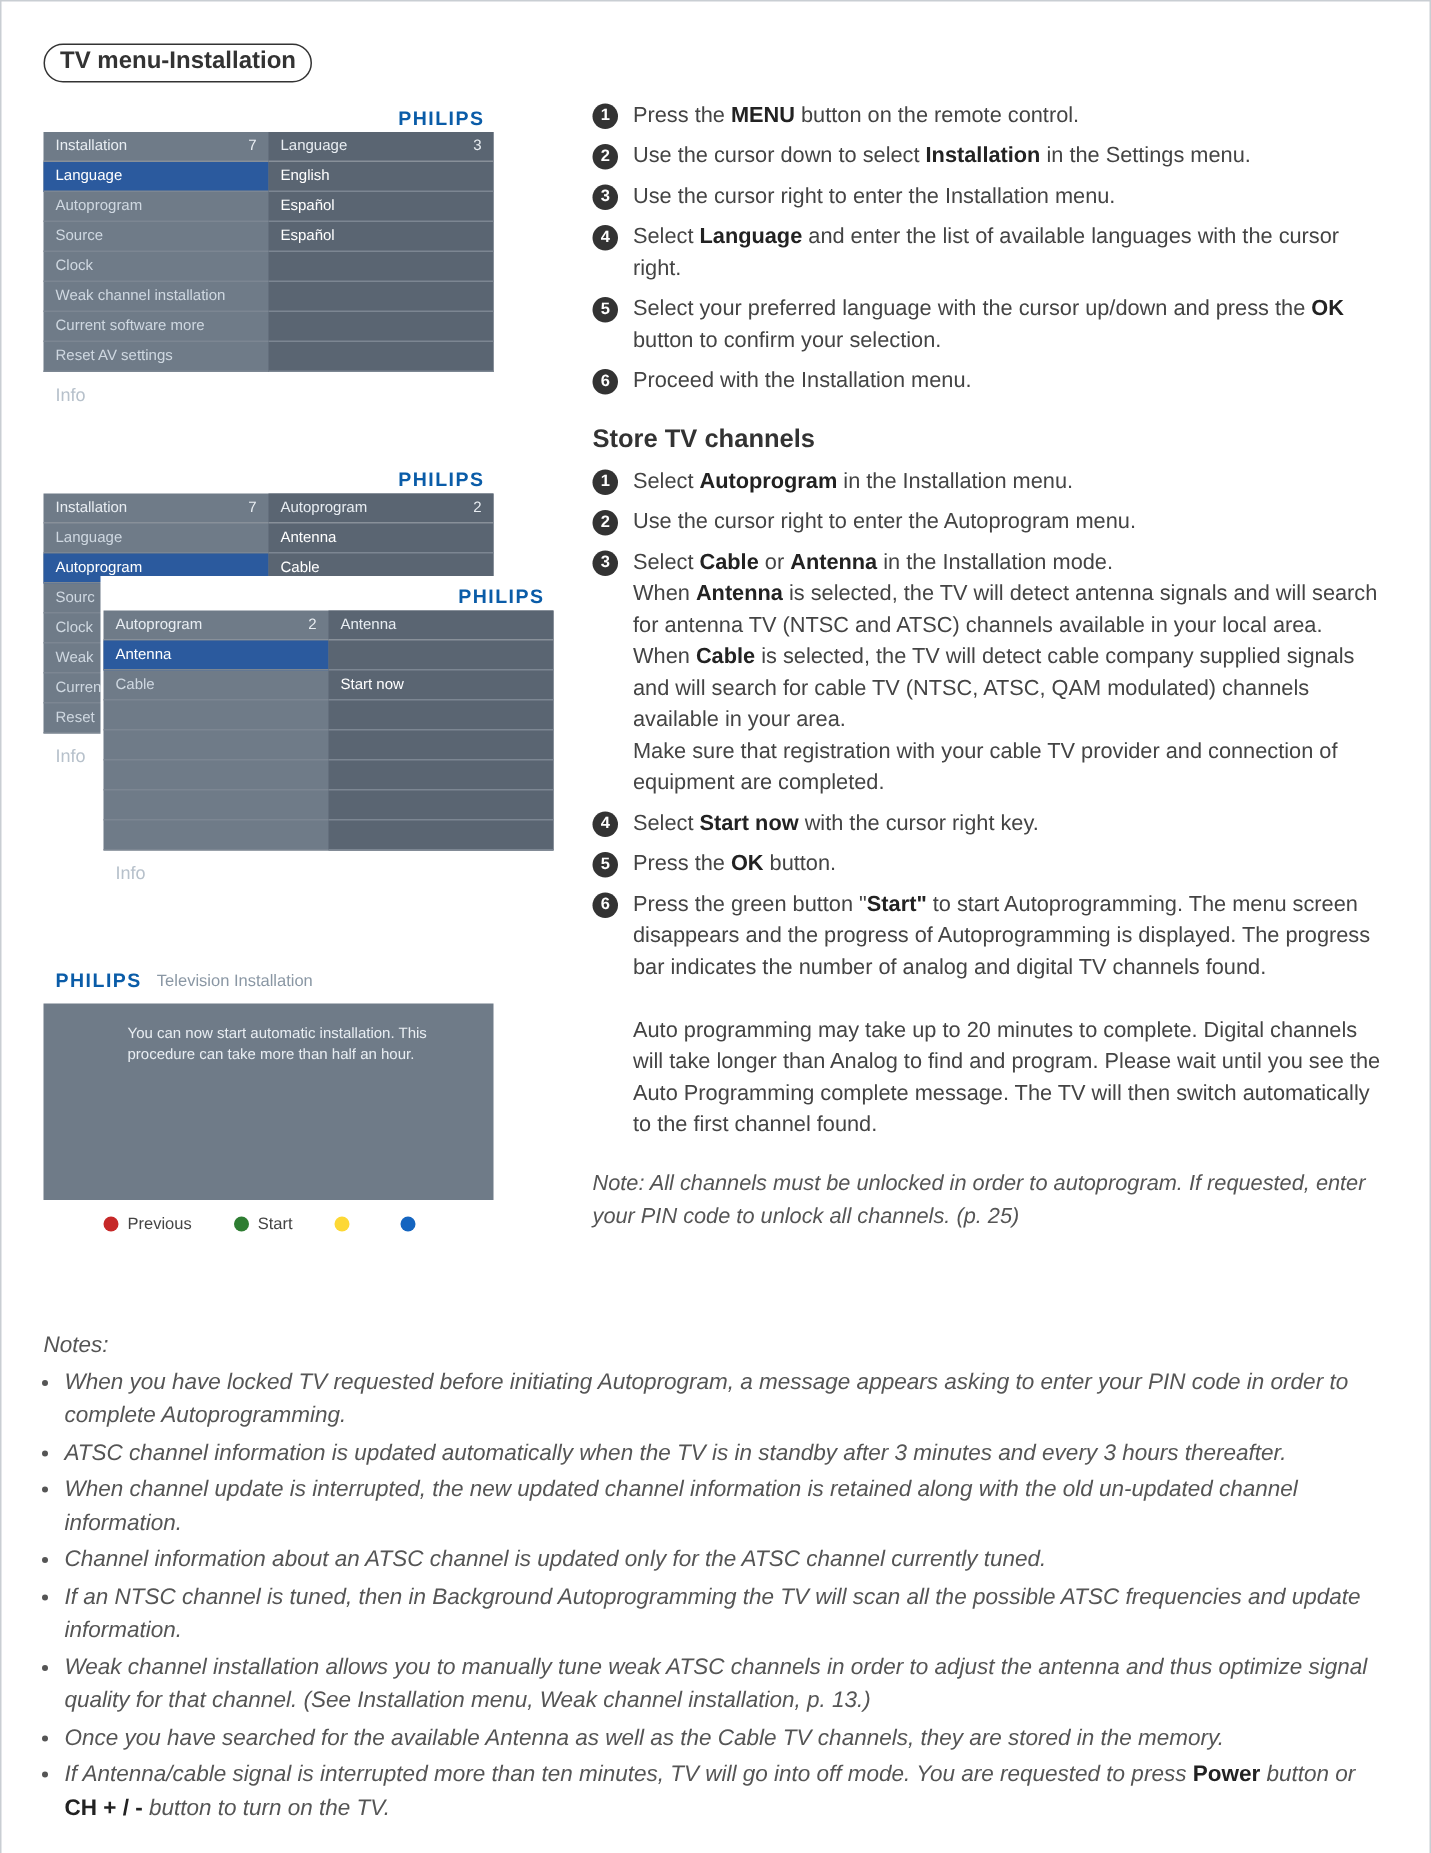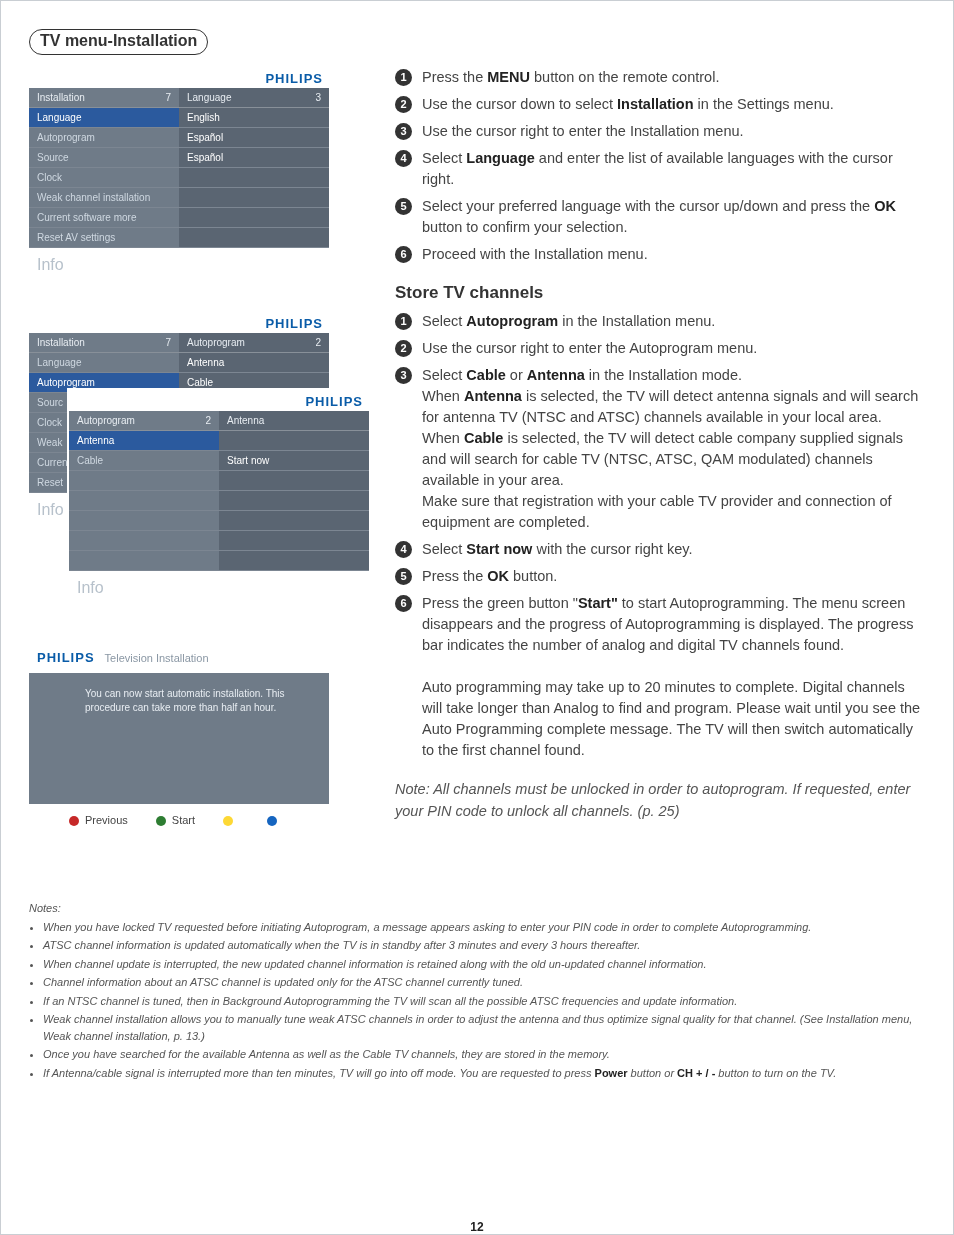--- a/index.html
+++ b/index.html
@@ -50,21 +50,21 @@
     display:flex;justify-content:space-between;
     padding:4px 8px;border-bottom:1px solid #889099;
     color:#e8edf2;
   }
   .row{
     padding:4px 8px;border-bottom:1px solid #7c8692;
     color:var(--tv-text);
   }
   .row.sel{background:var(--tv-highlight);color:#fff;}
   .row.hl{color:#fff;}
-  .info{padding:8px 8px 14px;color:#b7c1cb;font-size:16px;}
+  .info{padding:8px 8px 14px;color:#b7c1cb;font-size:12px;}
   .stack{position:relative;width:340px;height:300px;margin-bottom:30px;}
   .stack .mock{position:absolute;}
   .stack .m1{left:0;top:0;z-index:1;}
   .stack .m2{left:40px;top:78px;z-index:2;box-shadow:0 0 0 2px #fff;}
 
   .mock3{width:300px;}
   .mock3 .topbar{display:flex;align-items:center;gap:10px;padding:8px;}
   .mock3 .topbar .brand2{font-weight:bold;color:var(--philips);font-size:13px;letter-spacing:1px;}
   .mock3 .topbar .ttl{color:#8a97a4;font-size:11px;}
   .mock3 .body{
@@ -89,21 +89,21 @@
     margin:0 0 6px 0;font-size:14.5px;line-height:1.45;color:#444;
   }
   .bnum{
     width:17px;height:17px;border-radius:50%;background:#333;color:#fff;
     font-size:11px;font-weight:bold;display:flex;align-items:center;justify-content:center;
     flex:none;margin-top:2px;
   }
   .steps b{color:#222;font-weight:bold;}
   .note-i{font-style:italic;color:#555;margin:14px 0 0 0;font-size:14.5px;line-height:1.5;}
 
-  .footnotes{margin-top:34px;font-style:italic;color:#555;font-size:11px;line-height:1.5;}
+  .footnotes{margin-top:24px;font-style:italic;color:#555;font-size:15px;line-height:1.5;}
   .footnotes .hd{font-style:italic;margin-bottom:2px;}
   .footnotes ul{margin:0;padding-left:14px;}
   .footnotes li{margin:0 0 2px 0;}
   .footnotes b{font-style:normal;font-weight:bold;color:#222;}
 
   .pagenum{
     position:absolute;bottom:0;left:0;right:0;text-align:center;
     font-weight:bold;font-size:12px;color:#222;
   }
 </style>

